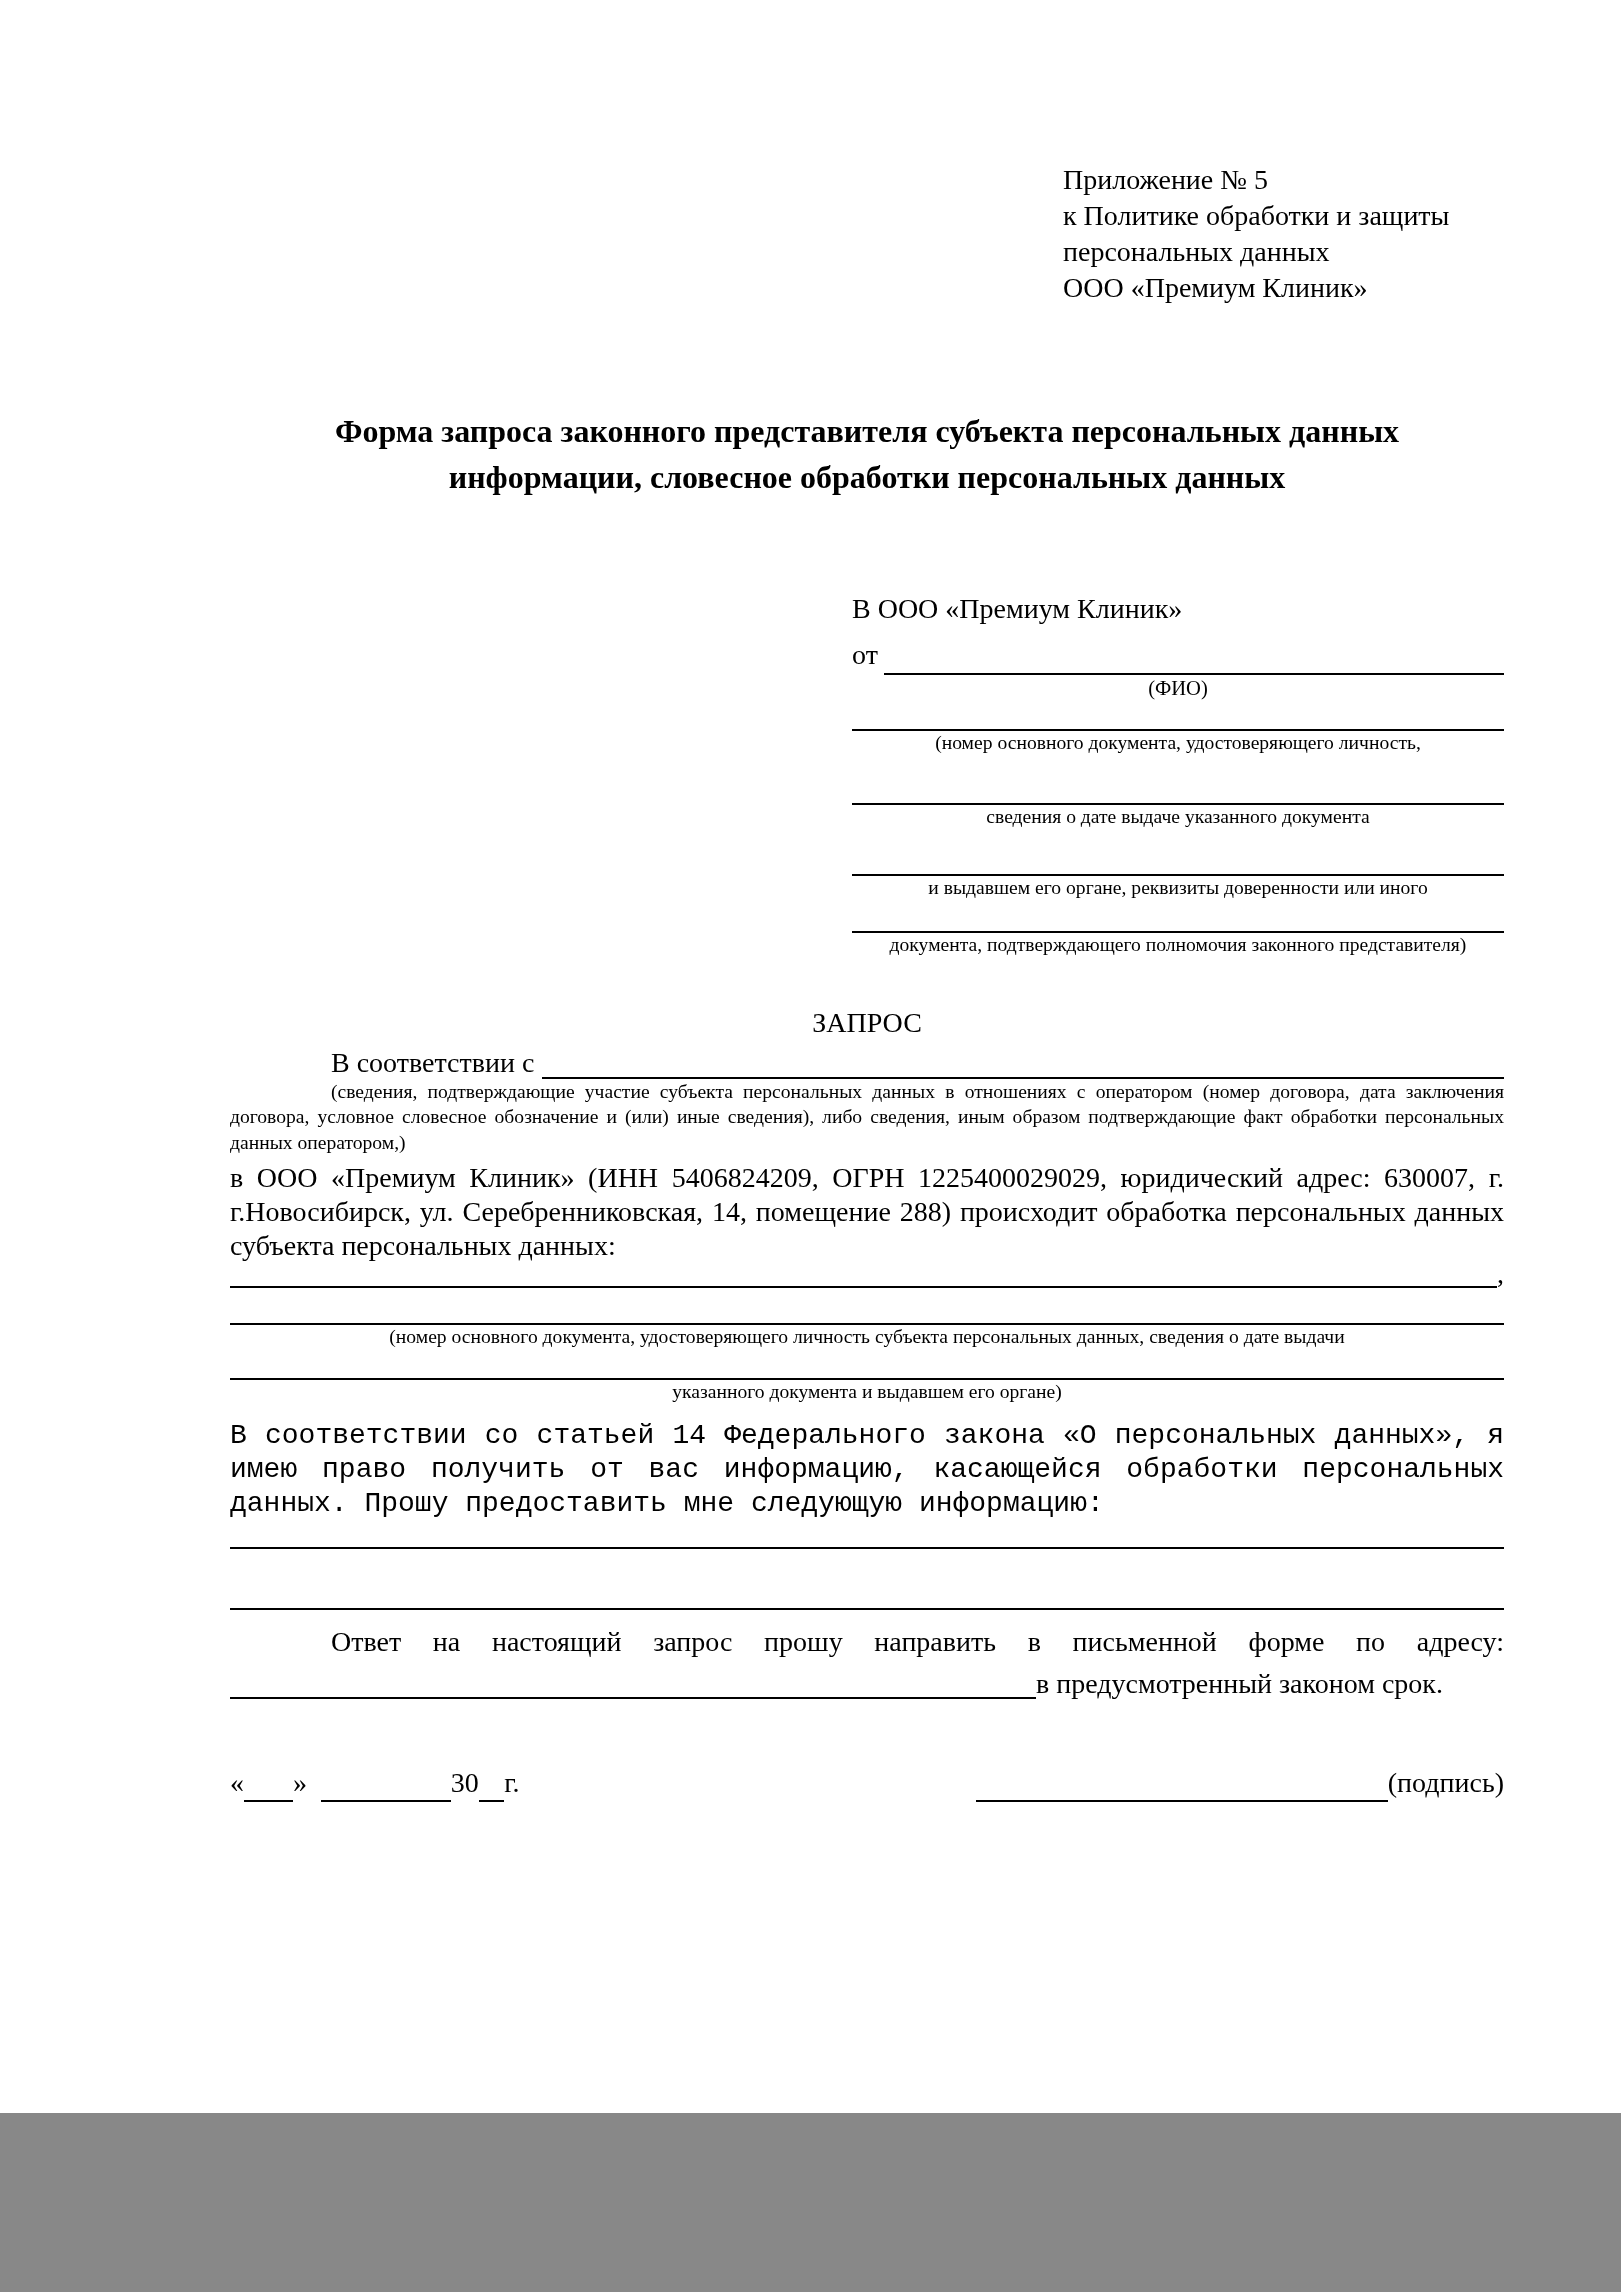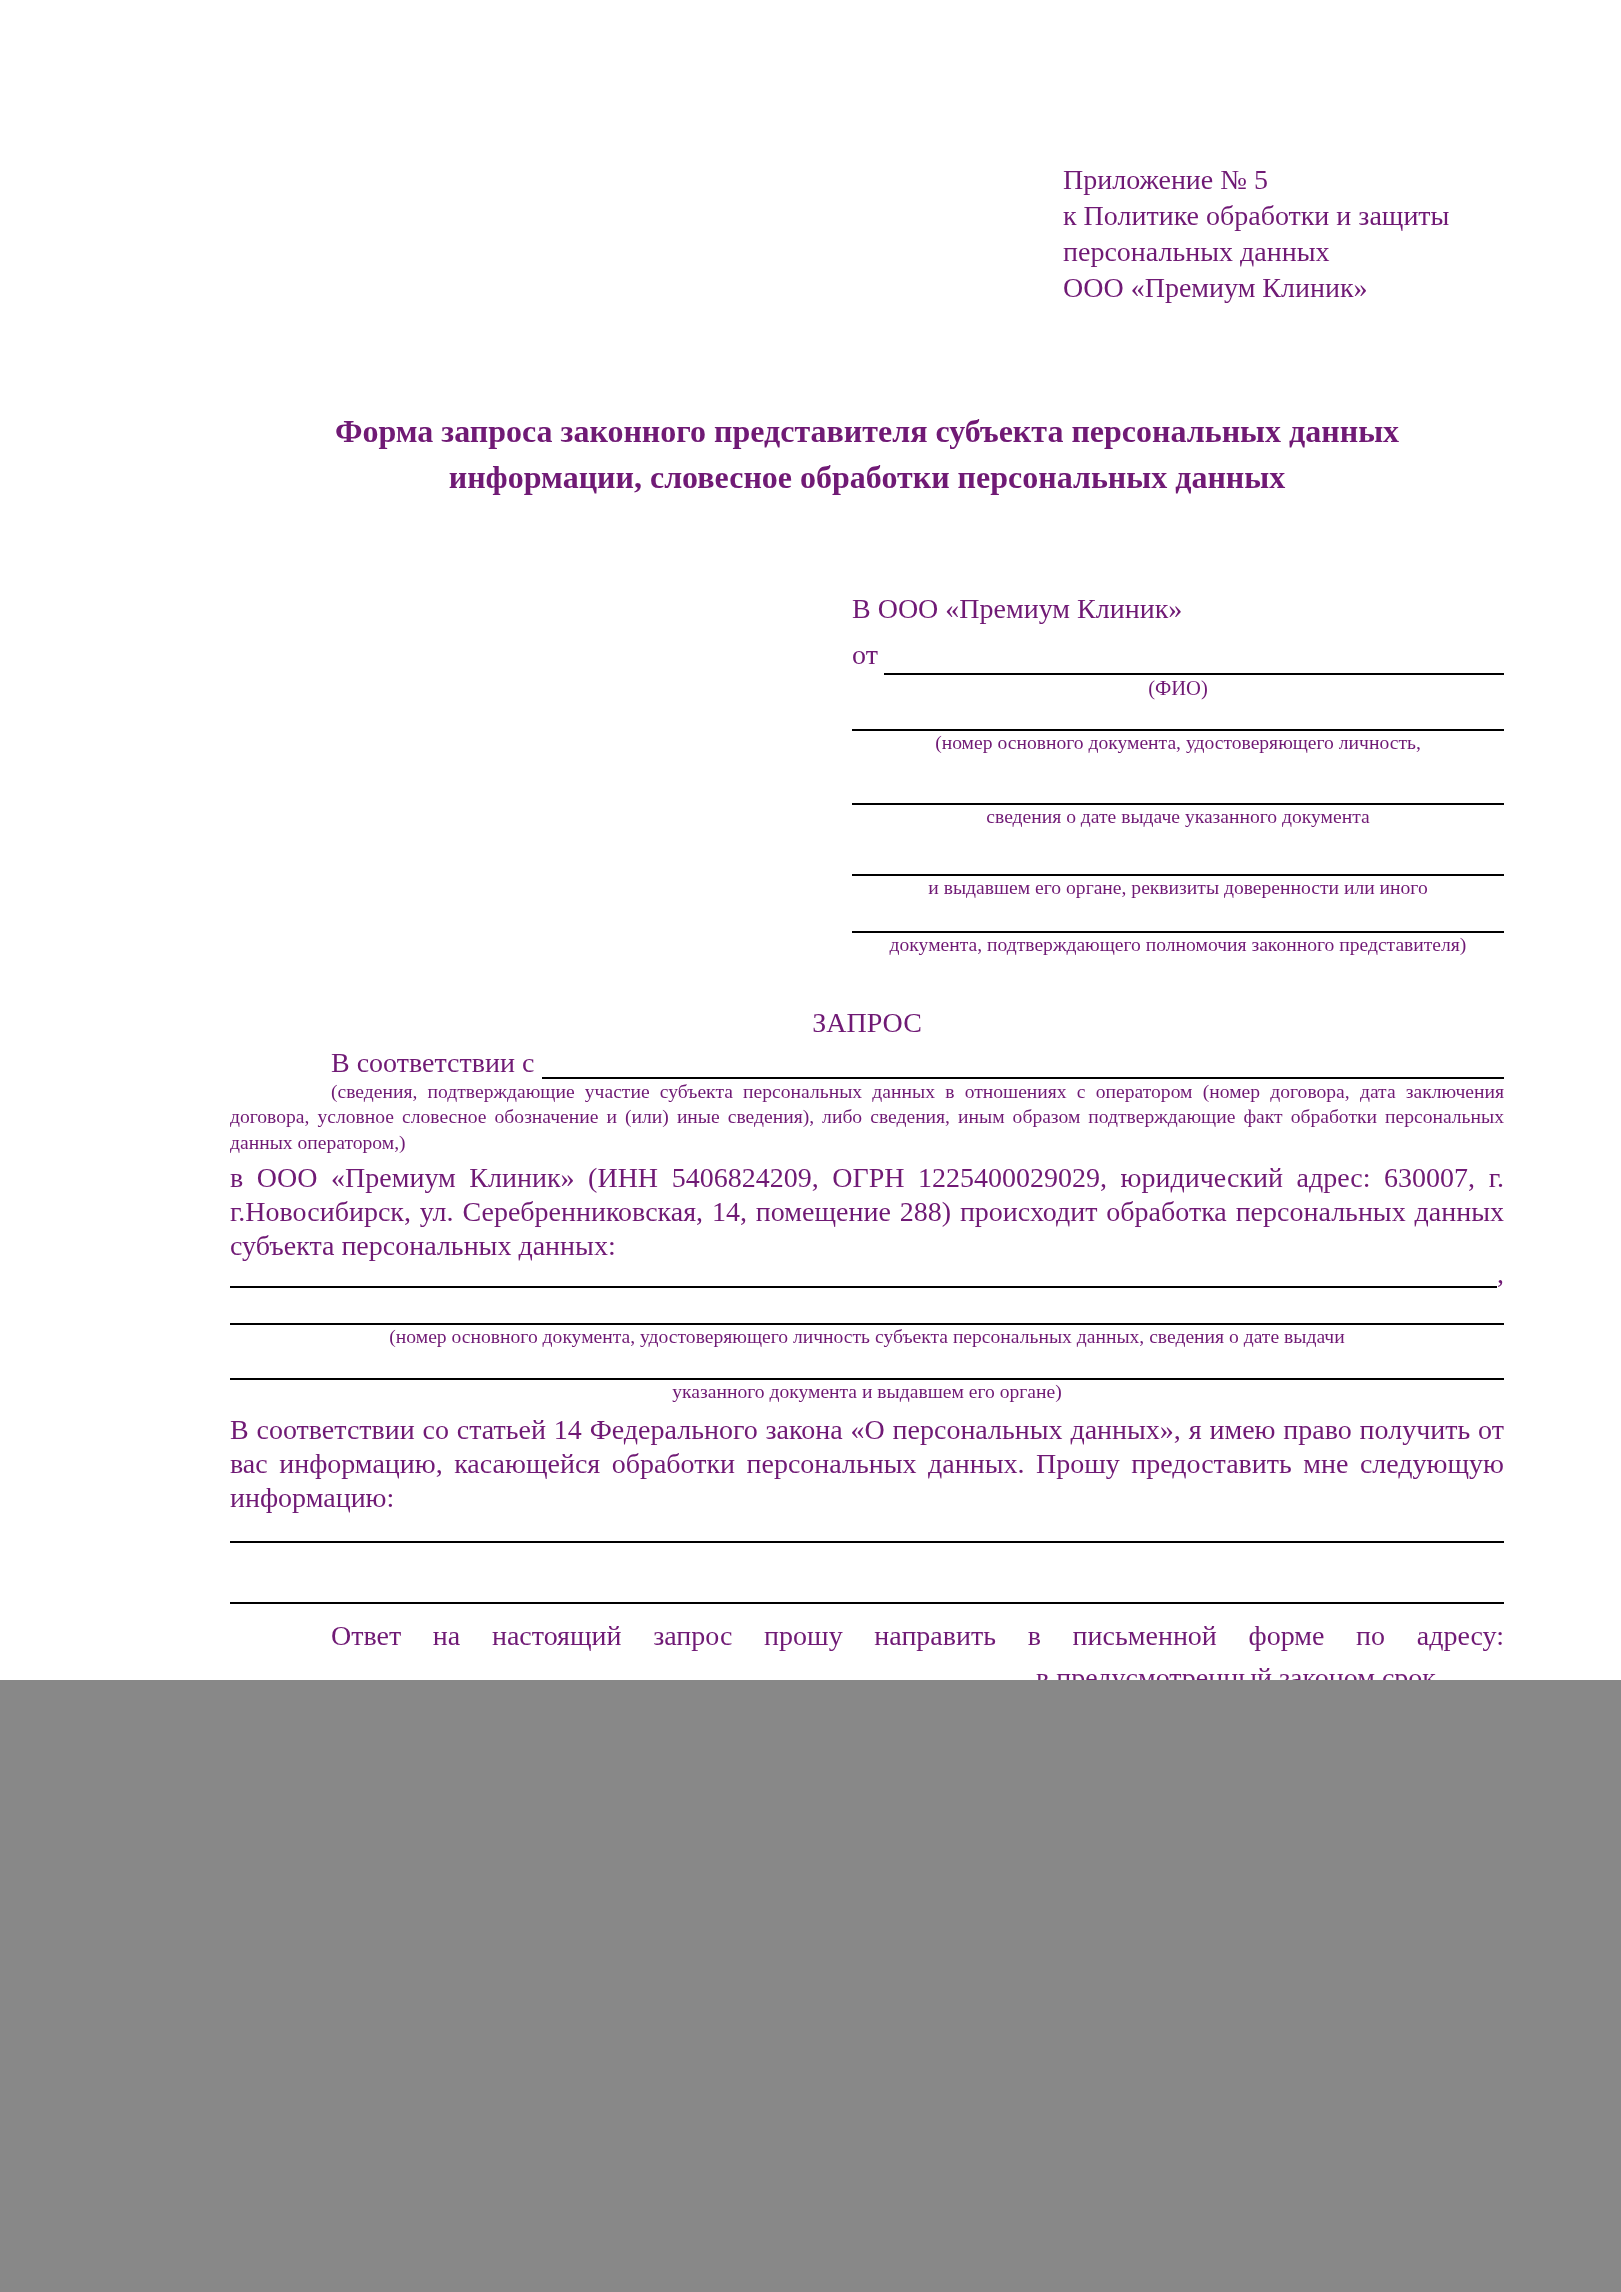--- a/index.html
+++ b/index.html
@@ -1,21 +1,21 @@
 <!DOCTYPE html>
 <html lang="ru"><head>
 <meta charset="utf-8">
 <style>
   html,body{margin:0;padding:0;background:#888;}
   .page{
     position:relative;
-    width:1621px;height:1680px;
+    width:1621px;height:2113px;
     background:#ffffff;
     font-family:"Liberation Serif","DejaVu Serif",serif;
-    color:#701a75;
+    color:#000000;
     margin:0 auto;
     overflow:hidden;
   }
   .content{position:absolute;left:230px;top:0;width:1274px;}
 
   
   .appendix{margin-top:162px;margin-left:833px;font-size:28px;line-height:36px;}
 
   
   .doc-title{margin-top:102px;text-align:center;font-weight:bold;font-size:32px;line-height:46px;}
@@ -109,21 +109,21 @@
       <span class="blank"></span>
       <span class="comma">,</span>
     </div>
 
     <div class="hline line-row"></div>
     <div class="cap">(номер основного документа, удостоверяющего личность субъекта персональных данных, сведения о дате выдачи</div>
 
     <div class="hline" style="margin-top:29px;"></div>
     <div class="cap">указанного документа и выдавшем его органе)</div>
 
-    <div class="par" style="margin-top:10px;">В соответствии со статьей 14 Федерального закона «О персональных данных», я имею право получить от вас информацию, касающейся обработки персональных данных. Прошу предоставить мне следующую информацию:</div>
+    <div class="par" style="margin-top:16px;font-family:Liberation Mono, monospace;">В соответствии со статьей 14 Федерального закона «О персональных данных», я имею право получить от вас информацию, касающейся обработки персональных данных. Прошу предоставить мне следующую информацию:</div>
 
     <div class="hline" style="margin-top:25.5px;"></div>
     <div class="hline" style="margin-top:59px;"></div>
 
     <div class="reply-l1">Ответ на настоящий запрос прошу направить в письменной форме по адресу:</div>
     <div class="reply-l2">
       <span class="blank"></span>
       <span class="tail">в предусмотренный законом срок.</span>
     </div>
 

